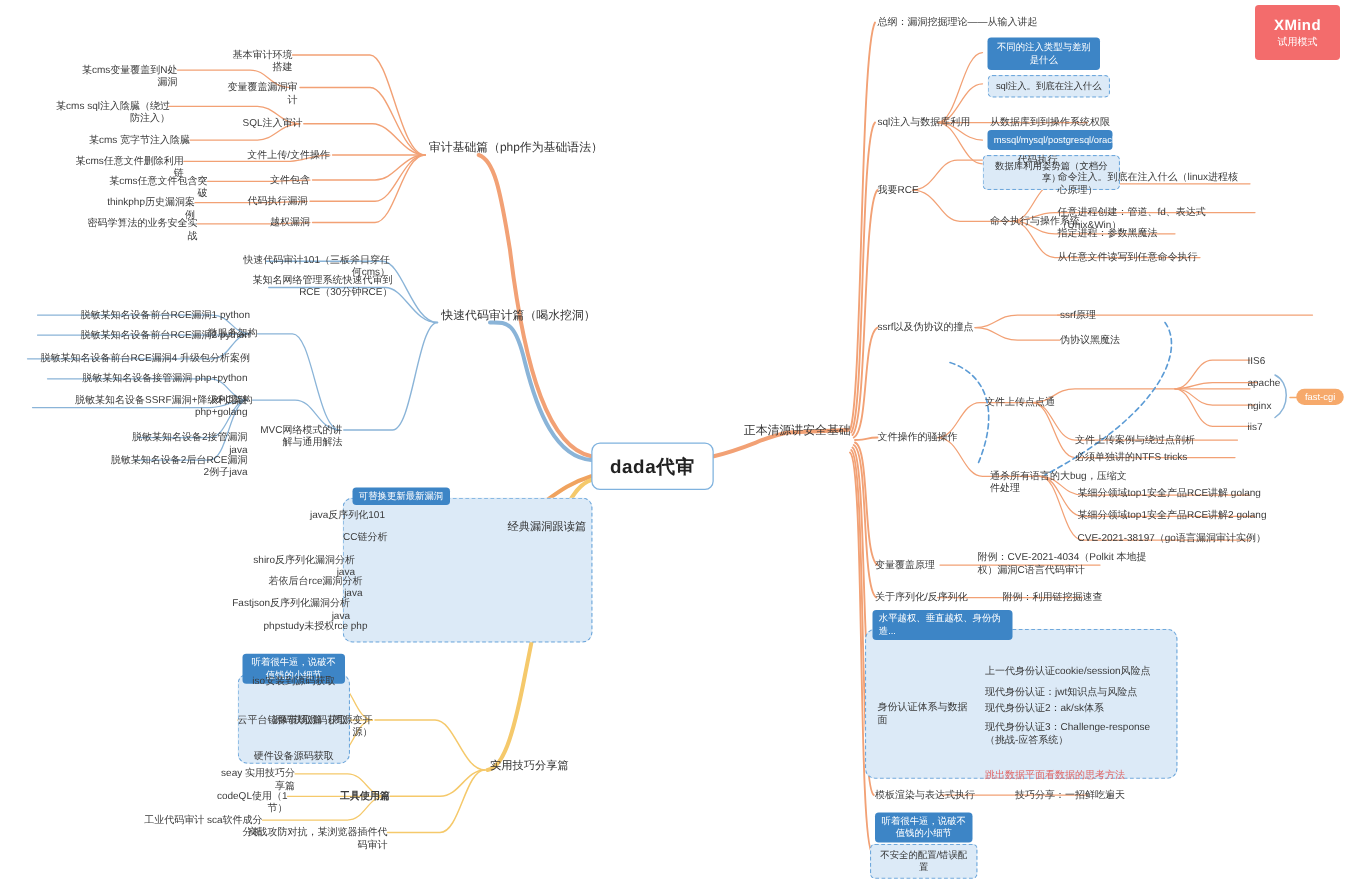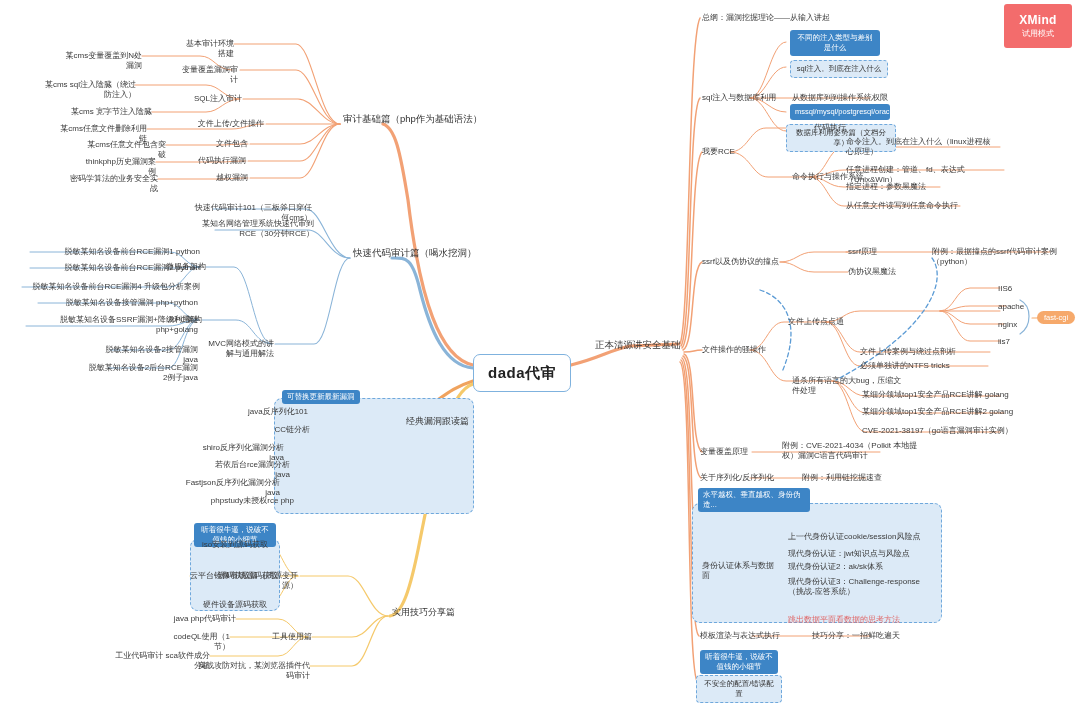--- a/index.html
+++ b/index.html
@@ -296,28 +296,28 @@
   <div class="node r" style="left:202px; top:459px; width:90px;">若依后台rce漏洞分析 java</div>
   <div class="node r" style="left:178px; top:477px; width:104px;">Fastjson反序列化漏洞分析 java</div>
   <div class="node r" style="left:198px; top:495px; width:98px;">phpstudy未授权rce php</div>
 
   <div class="groupbox" style="left:190px; top:539px; width:90px; height:72px;"></div>
   <div class="grouptag" style="left:194px; top:523px; width:82px;">听着很牛逼，说破不值钱的小细节</div>
 
   <div class="node l main-branch" style="left:390px; top:606px; width:100px; font-size:9px;">实用技巧分享篇</div>
 
   <div class="node r" style="left:212px; top:570px; width:88px;">源码获取篇（闭源变开源）</div>
-  <div class="node r" style="left:258px; top:631px; width:56px;">工具使用篇</div>
+  <div class="node r" style="left:258px; top:631px; width:56px;font-weight:bold;">工具使用篇</div>
   <div class="node r" style="left:196px; top:660px; width:116px;">实战攻防对抗，某浏览器插件代码审计</div>
 
   <div class="node c" style="left:192px; top:539px; width:86px;">iso安装到源码获取</div>
   <div class="node c" style="left:186px; top:570px; width:96px;">云平台镜像市场源码获取</div>
   <div class="node c" style="left:192px; top:599px; width:86px;">硬件设备源码获取</div>
 
-  <div class="node r" style="left:170px; top:613px; width:68px;">java php代码审计</div>
+  <div class="node r" style="left:170px; top:613px; width:68px;">seay 实用技巧分享篇</div>
   <div class="node r" style="left:164px; top:631px; width:68px;">codeQL使用（1节）</div>
   <div class="node r" style="left:110px; top:650px; width:102px;">工业代码审计 sca软件成分分析</div>
 
   <div class="node l main-branch" style="left:593px; top:338px; width:110px;">正本清源讲安全基础</div>
 
   <div class="node l" style="left:700px; top:12px; width:180px;">总纲：漏洞挖掘理论——从输入讲起</div>
 
   <div class="node l" style="left:700px; top:92px; width:80px;">sql注入与数据库利用</div>
   <div class="bluefill" style="left:790px; top:30px; width:90px;">不同的注入类型与差别是什么</div>
   <div class="bluelight" style="left:790px; top:60px; width:98px;">sql注入。到底在注入什么</div>
@@ -329,21 +329,20 @@
   <div class="node l" style="left:812px; top:122px; width:60px;">代码执行</div>
   <div class="node l" style="left:790px; top:171px; width:90px;">命令执行与操作系统</div>
   <div class="node l" style="left:844px; top:136px; width:150px;">命令注入。到底在注入什么（linux进程核心原理）</div>
   <div class="node l" style="left:844px; top:164px; width:166px;">任意进程创建：管道、fd、表达式（Unix&amp;Win）</div>
   <div class="node l" style="left:844px; top:181px; width:120px;">指定进程：参数黑魔法</div>
   <div class="node l" style="left:844px; top:200px; width:150px;">从任意文件读写到任意命令执行</div>
 
   <div class="node l" style="left:700px; top:256px; width:96px;">ssrf以及伪协议的撞点</div>
   <div class="node l" style="left:846px; top:246px; width:60px;">ssrf原理</div>
   <div class="node l" style="left:846px; top:266px; width:72px;">伪协议黑魔法</div>
-  <div class="node l" style="left:930px; top:246px; width:150px;">附例：最据撞点的ssrf代码审计案例（python）</div>
 
   <div class="node l" style="left:700px; top:344px; width:82px;">文件操作的骚操作</div>
   <div class="node l" style="left:786px; top:316px; width:80px;">文件上传点点通</div>
   <div class="node l" style="left:858px; top:346px; width:130px;">文件上传案例与绕过点剖析</div>
   <div class="node l" style="left:858px; top:360px; width:130px;">必须单独讲的NTFS tricks</div>
 
   <div class="node l" style="left:996px; top:283px; width:30px;">IIS6</div>
   <div class="node l" style="left:996px; top:301px; width:40px;">apache</div>
   <div class="node l" style="left:996px; top:319px; width:36px;">nginx</div>
   <div class="node l" style="left:996px; top:336px; width:30px;">iis7</div>

